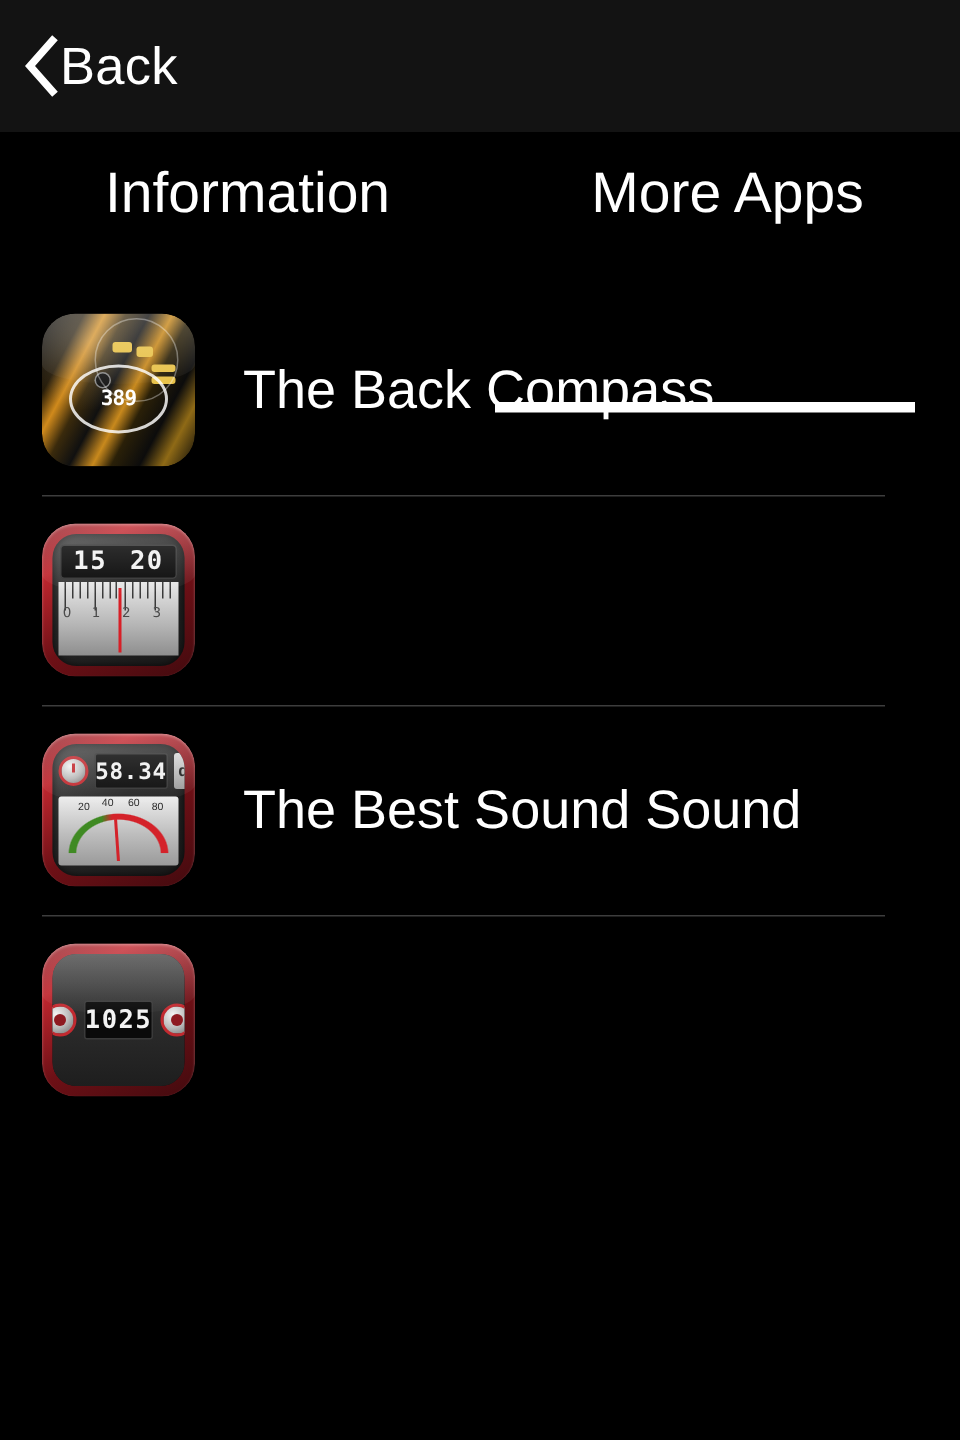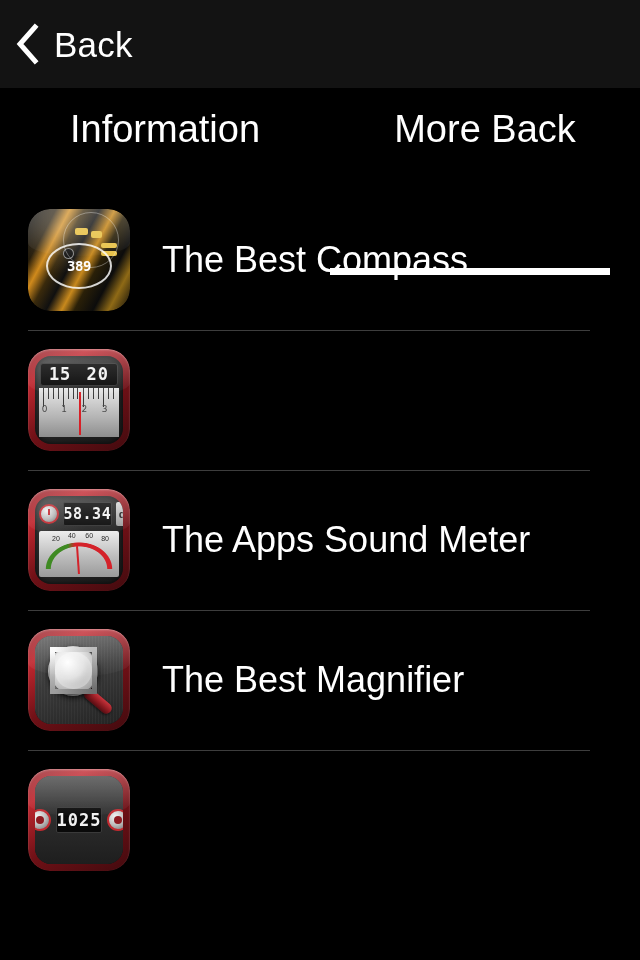--- a/index.html
+++ b/index.html
@@ -11,21 +11,21 @@
   }
   #app{ position:relative; width:640px; height:960px; background:#000; }
 
   
   .navbar{
     position:absolute; left:0; top:0; width:640px; height:88px;
     background:#131313;
     display:flex; align-items:center;
   }
   .back-btn{
-    display:flex; align-items:center; gap:14px;
+    display:flex; align-items:center; gap:0;
     padding-left:14px; cursor:pointer; background:none; border:none;
   }
   .chevron-left{ width:26px; height:44px; display:block; flex:0 0 auto; }
   .back-label{
     color:#ffffff; font-size:35px; font-weight:400; letter-spacing:0.2px;
     line-height:1;
   }
 
   
   .tabbar{
@@ -292,21 +292,21 @@
       </span>
       <span class="back-label">Back</span>
     </div>
   </div>
 
   <div class="tabbar">
     <div class="tab" id="tab-information">
       <span class="tab-label">Information</span>
     </div>
     <div class="tab" id="tab-more-apps">
-      <span class="tab-label">More Back</span>
+      <span class="tab-label">More Apps</span>
     </div>
     <div class="tab-underline"></div>
   </div>
 
   <div class="app-list">
 
     <div class="app-row">
       <div class="app-icon-wrap">
         <div class="icn">
           <div class="cmp-bg"></div>
@@ -314,21 +314,21 @@
           <div class="cmp-bar" style="left:62%;top:22%;width:11px;height:7px;"></div>
           <div class="cmp-bar" style="left:72%;top:33%;width:16px;height:5px;"></div>
           <div class="cmp-bar" style="left:72%;top:41%;width:16px;height:5px;"></div>
           <div class="cmp-dot"></div>
           <div class="cmp-ring2"></div>
           <div class="cmp-ring"></div>
           <div class="cmp-num">389</div>
           <div class="icn-gloss"></div>
         </div>
       </div>
-      <div class="app-name">The Best Compass</div>
+      <div class="app-name">The Back Compass</div>
     </div>
 
 
     <div class="app-row">
       <div class="app-icon-wrap">
         <div class="icn">
           <div class="icn-red-frame"></div>
           <div class="icn-inner">
             <div class="rl-screen">
               <span class="rl-dig">15</span>
@@ -379,38 +379,23 @@
               <span class="sm-gl" style="left:16%;top:8%;">20</span>
               <span class="sm-gl" style="left:36%;top:2%;">40</span>
               <span class="sm-gl" style="left:58%;top:2%;">60</span>
               <span class="sm-gl" style="left:78%;top:8%;">80</span>
               <div class="sm-needle"></div>
             </div>
           </div>
           <div class="icn-gloss"></div>
         </div>
       </div>
-      <div class="app-name">The Apps Sound Meter</div>
-    </div>
-
-    <div class="app-row">
-      <div class="app-icon-wrap">
-        <div class="icn">
-          <div class="icn-red-frame"></div>
-          <div class="icn-inner">
-            <div class="mg-plate"></div>
-            <div class="mg-handle"></div>
-            <div class="mg-lens-ring"></div>
-            <div class="mg-lens"></div>
-          </div>
-          <div class="icn-gloss"></div>
-        </div>
-      </div>
-      <div class="app-name">The Best Magnifier</div>
-    </div>
+      <div class="app-name">The Best Sound Sound</div>
+    </div>
+
 
     <div class="app-row">
       <div class="app-icon-wrap">
         <div class="icn">
           <div class="icn-red-frame"></div>
           <div class="icn-inner">
             <div class="ct-face">
               <div class="ct-knob"></div>
               <div class="ct-lcd">
                 <span class="ct-val">1025</span>

